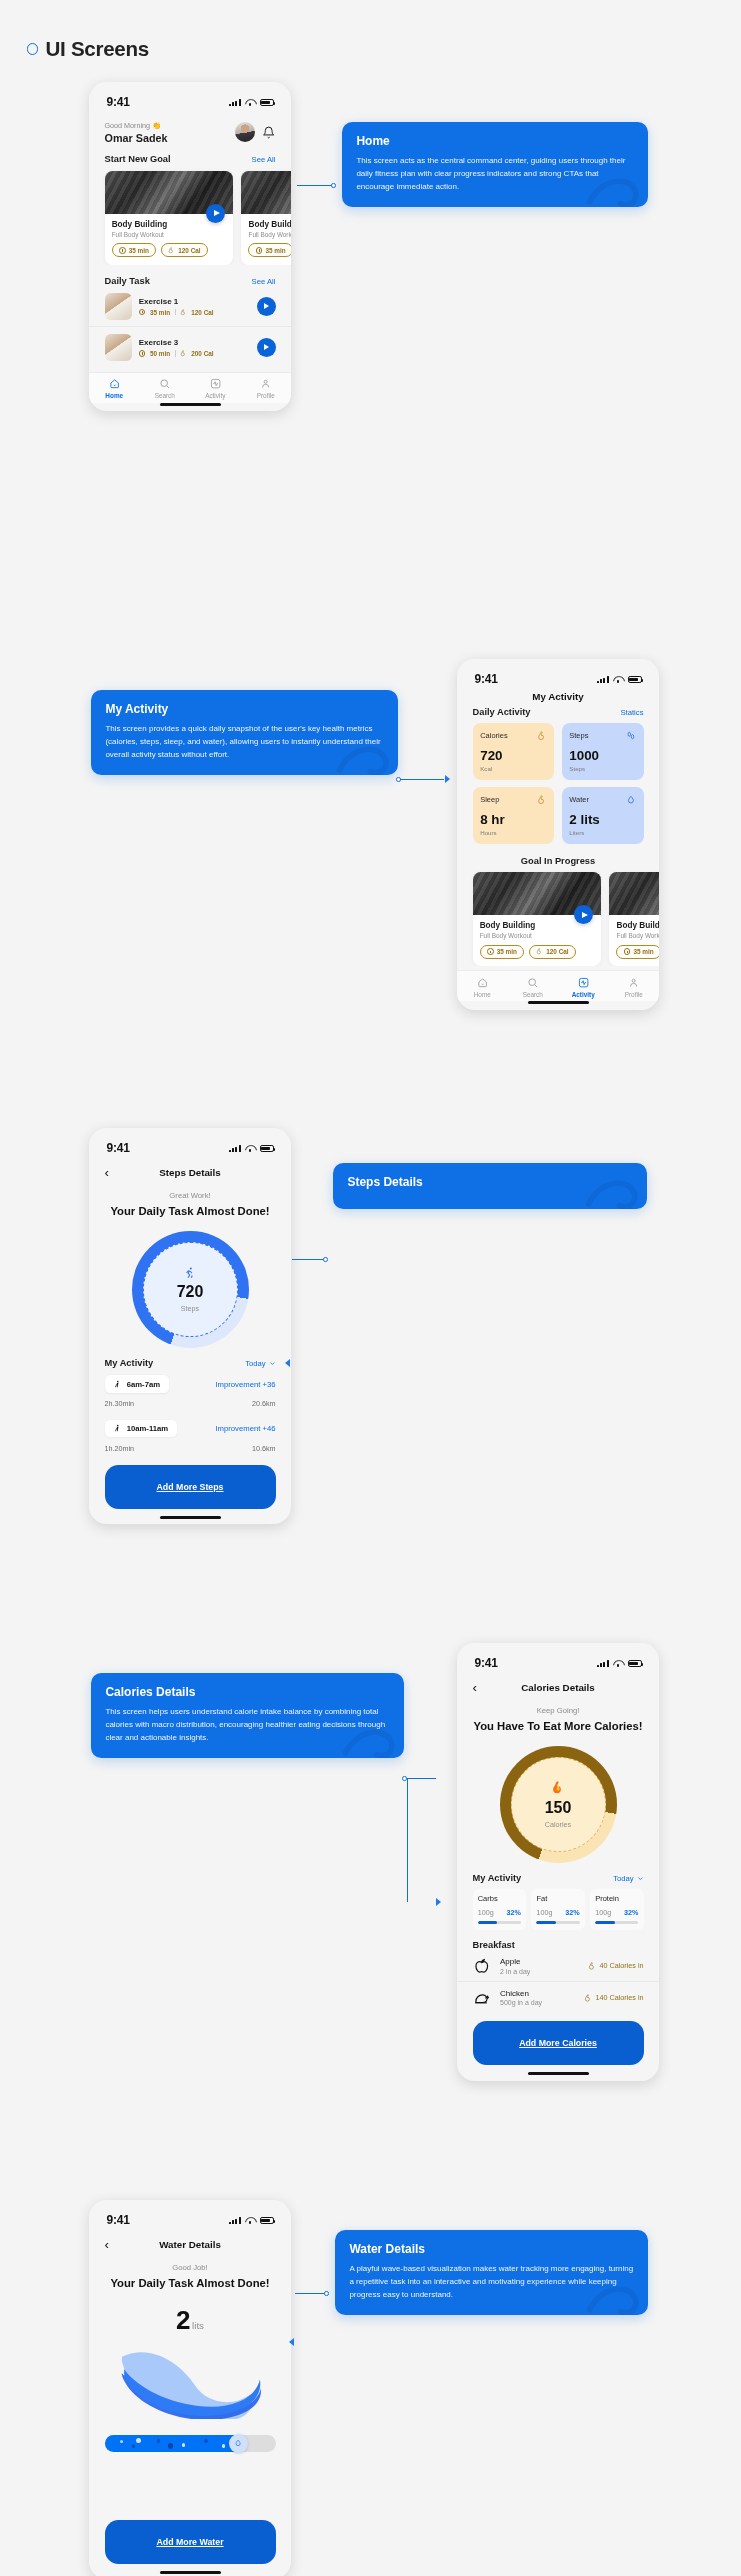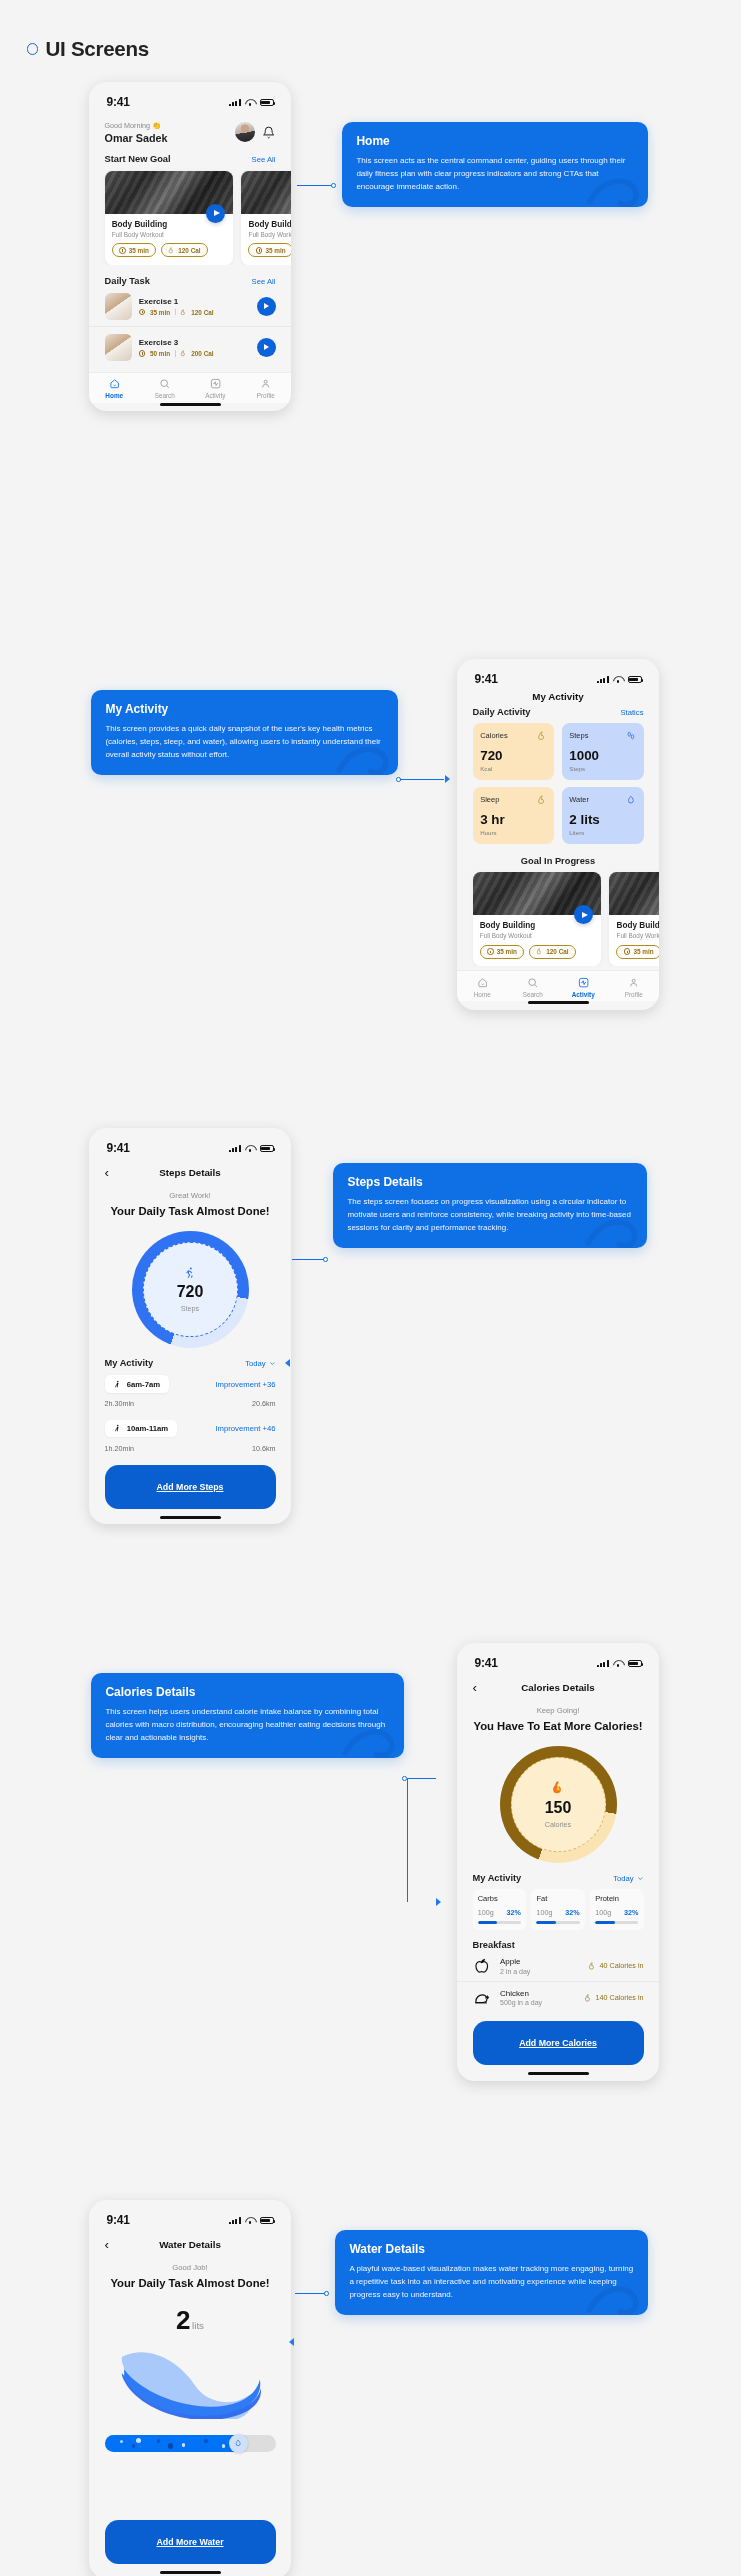--- a/index.html
+++ b/index.html
@@ -391,21 +391,21 @@
       <div class="m-val">1000</div>
       <div class="m-unit">Steps</div>
     </div>
     <div class="metric warm">
       <div class="m-top">
           <span class="m-label">Sleep</span>
         <svg width="9.8" height="9.8" viewBox="0 0 24 24" fill="none" stroke="#c2892a" stroke-width="1.8">
             <path d="M12 2c2 4-3 5-1 9 .6 1.2 2 1 2-1 2 1.5 3 3.4 3 5a6 6 0 1 1-12 0c0-4 4-6 4-9 0-2 2-3 4-4z"></path>
           </svg>
         </div>
-      <div class="m-val">3 hr</div>
+      <div class="m-val">8 hr</div>
       <div class="m-unit">Hours</div>
     </div>
     <div class="metric cool">
       <div class="m-top">
           <span class="m-label">Water</span>
         <svg width="9.8" height="9.8" viewBox="0 0 24 24" fill="none" stroke="#1b5fd8" stroke-width="1.8">
             <path d="M12 3s6 6.5 6 10.5A6 6 0 0 1 6 13.5C6 9.5 12 3 12 3z"></path>
           </svg>
         </div>
       <div class="m-val">2 lits</div>
@@ -581,21 +581,20 @@
   </div>
   <button class="cta">Add More Steps</button>
   <div class="home-indicator"></div>
 </div>
 
 <div class="arrow left" style="left:285px;top:1359px;"></div>
 <div class="conn" style="left:292px;top:1259px;width:33px;height:0;border-width:0 0 1px 0;"></div>
 <div class="c-dot" style="left:323px;top:1257px;"></div>
 <div class="callout" style="left:333px;top:1163px;width:314px;">
   <h3>Steps Details</h3>
-  <p>The steps screen focuses on progress visualization using a circular indicator to motivate users and reinforce consistency, while breaking activity into time-based sessions for clarity and performance tracking.</p>
   <svg class="wm" viewBox="0 0 100 100">
       <path d="M20 70c12-22 30-30 46-26 10 3 16 11 14 20-2 8-12 12-20 8" stroke="#083f86" stroke-width="7" fill="none" stroke-linecap="round"></path>
       <circle cx="74" cy="80" r="5" fill="#083f86"></circle>
     </svg>
 </div>
 
 <div class="phone" style="left:457px; top:1643px;">
   <div class="statusbar">
     <span class="sb-time">9:41</span>
     <span class="sb-right">

